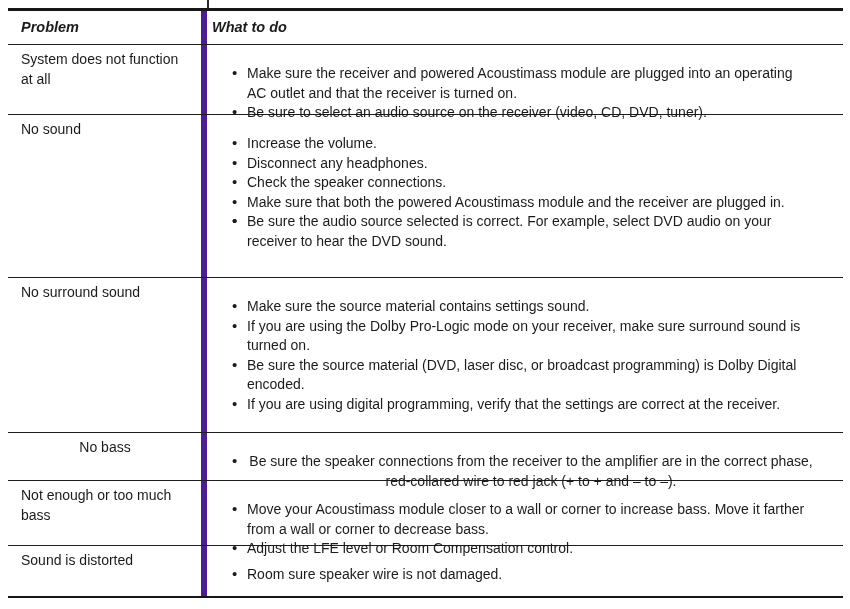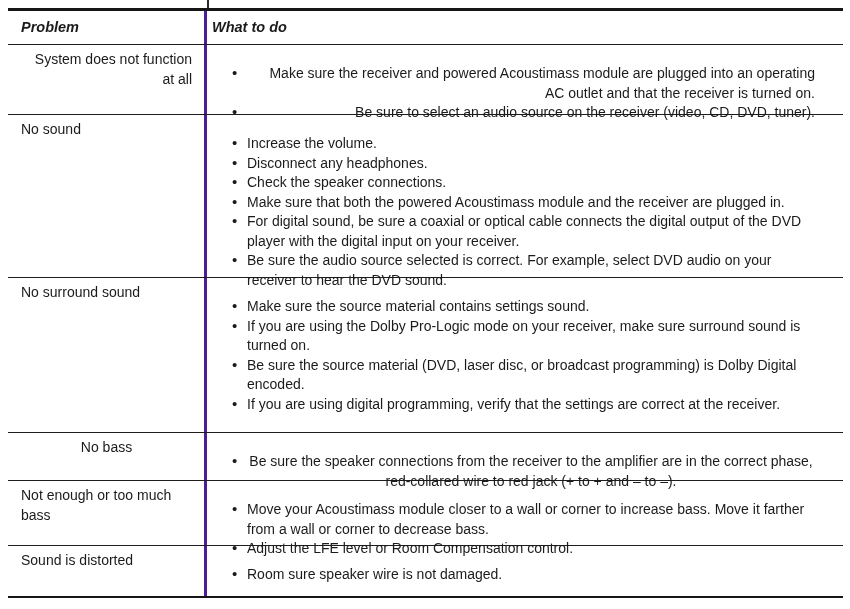--- a/index.html
+++ b/index.html
@@ -18,35 +18,35 @@
     position: absolute; left: 8px; top: 8px; width: 835px;
     border-top: 3px solid #161616;
     border-bottom: 2px solid #161616;
   }
   .row { display: flex; box-sizing: border-box; border-bottom: 1.5px solid #1d1d1d; }
   .row:last-child { border-bottom: none; }
 
   .cell { box-sizing: border-box; }
   .cell.problem {
     width: 199px; flex: 0 0 199px;
-    border-right: 3px solid #4c1d95;
+    border-right: 6px solid #4c1d95;
     padding: 5px 12px 0 13px;
     font-size: 14px; line-height: 19.5px;
   }
   .cell.what {
     flex: 1 1 auto;
     padding: 5px 14px 0 0;
     font-size: 14px; line-height: 19.5px;
   }
 
   .row.header { height: 34px; }
   .row.header .cell { font-style: italic; font-weight: bold; font-size: 14.5px; padding-top: 7px; }
   .row.header .cell.what { padding-left: 5px; }
 
-  .row.r0 { height: 70px; text-align: right; }
+  .row.r0 { height: 70px; }
   .row.r1 { height: 163px; }
   .row.r2 { height: 155px; }
   .row.r3 { height: 48px; text-align: center; }
   .row.r4 { height: 65px; }
   .row.r5 { height: 50px; }
 
   ul.solutions { margin: 14px; padding: 0; list-style: none; }
   ul.solutions li { position: relative; padding-left: 26px; }
   .bullet { position: absolute; left: 11px; top: -1px; font-size: 15px; }
   .bullet::before { content: "\2022"; }
@@ -75,21 +75,21 @@
     </div>
 
     <div class="row r1">
       <div class="cell problem">No sound</div>
       <div class="cell what">
         <ul class="solutions">
           <li><span class="bullet"></span><span>Increase the volume.</span></li>
           <li><span class="bullet"></span><span>Disconnect any headphones.</span></li>
           <li><span class="bullet"></span><span>Check the speaker connections.</span></li>
           <li><span class="bullet"></span><span>Make sure that both the powered Acoustimass module and the receiver are plugged in.</span></li>
-          <li><span class="bullet"></span><span>For digital sound, be sure a coaxial or optical cable connects the digital output of the DVD player with the digital input on your receiver.</span></li>
+          <li><span class="bullet"></span></li>
           <li><span class="bullet"></span><span>Be sure the audio source selected is correct. For example, select DVD audio on your receiver to hear the DVD sound.</span></li>
         </ul>
       </div>
     </div>
 
     <div class="row r2">
       <div class="cell problem">No surround sound</div>
       <div class="cell what">
         <ul class="solutions">
           <li><span class="bullet"></span><span>Make sure the source material contains settings sound.</span></li>

